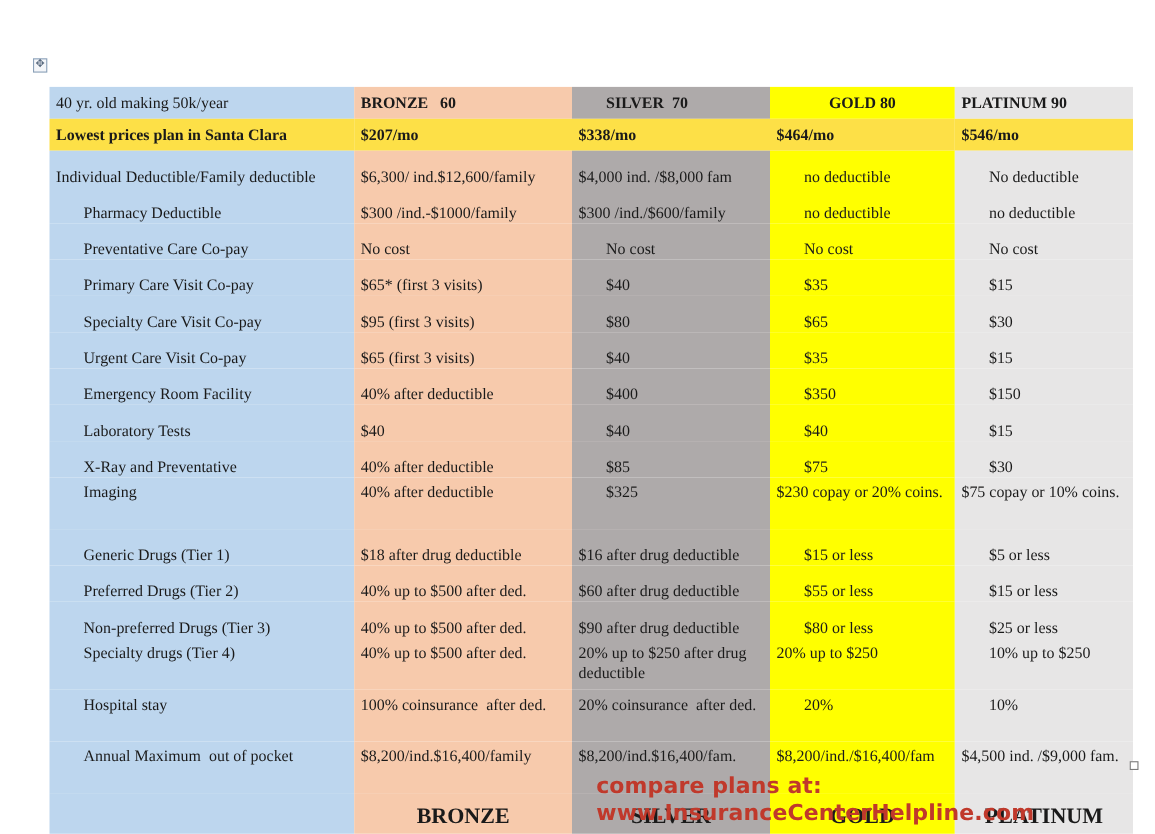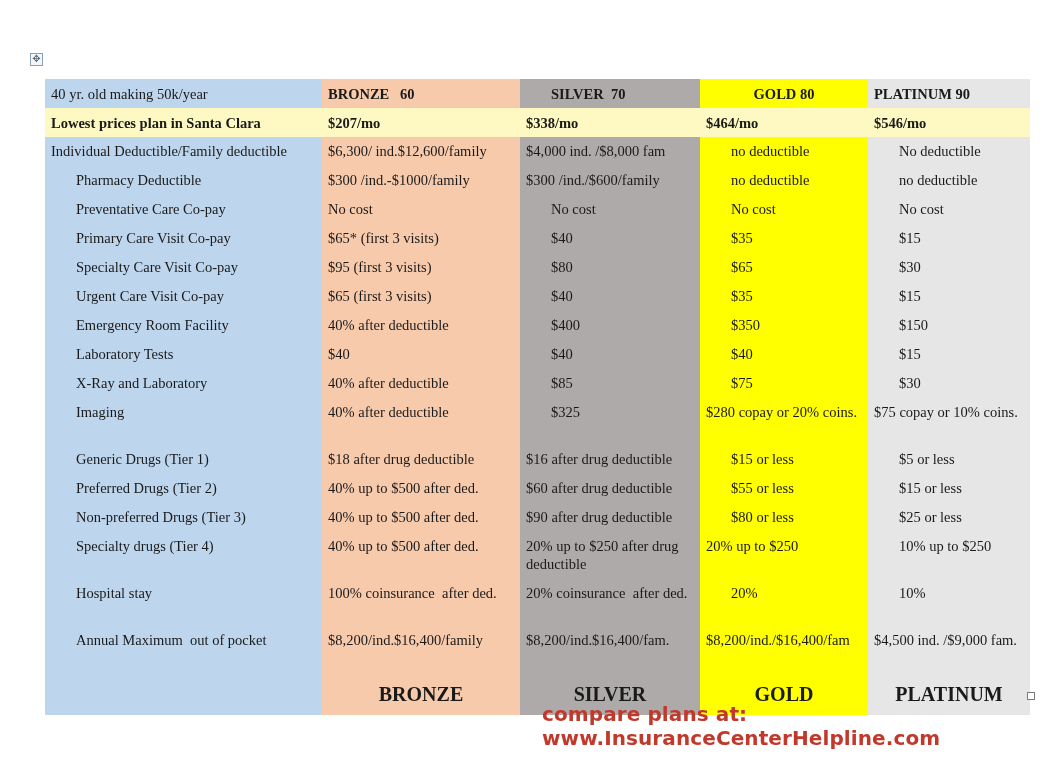--- a/index.html
+++ b/index.html
@@ -13,24 +13,24 @@
   table.plans { position: absolute; left: 45px; top: 79px; border-collapse: collapse;
                 table-layout: fixed; width: 985px; font-size: 14.5px; }
   table.plans td { padding: 0 6px; vertical-align: top; line-height: 18px; }
   col.c-label { width: 277px; } col.c-bronze { width: 198px; } col.c-silver { width: 180px; }
   col.c-gold { width: 168px; } col.c-plat { width: 162px; }
   .bg-label { background: #bdd6ee; }
   .bg-bronze { background: #f7caac; }
   .bg-silver { background: #aeaaaa; }
   .bg-gold { background: #ffff00; }
   .bg-plat { background: #e7e6e6; }
-  .bg-white { background: #fef9c3; }
+  .bg-white { background: #fde047; }
   tr.hdr td { height: 29px; vertical-align: middle; font-weight: bold; }
   tr.price td { height: 29px; vertical-align: middle; font-weight: bold; }
-  tr.r td { height: 29px; padding-top: 5px; box-sizing: border-box; }
+  tr.r td { height: 29px; padding-top: 15px; box-sizing: border-box; }
   tr.r2 td { height: 47px; padding-top: 5px; box-sizing: border-box; }
   tr.foot td { height: 42px; vertical-align: middle; font-weight: bold; font-size: 20px; }
   .indent { padding-left: 31px !important; }
   .center { text-align: center; }
   .ind-silver { padding-left: 31px !important; }
   .ind-gold { padding-left: 31px !important; }
   .ind-plat { padding-left: 31px !important; }
   .promo { position: absolute; left: 542px; top: 702px; font-family: "DejaVu Sans", sans-serif;
            font-weight: bold; font-size: 20px; color: #c0392b; letter-spacing: 0.1px; }
 </style>
@@ -113,31 +113,31 @@
       <td class="bg-plat ind-plat">$150</td>
     </tr>
     <tr class="r">
       <td class="bg-label indent">Laboratory Tests</td>
       <td class="bg-bronze">$40</td>
       <td class="bg-silver ind-silver">$40</td>
       <td class="bg-gold ind-gold">$40</td>
       <td class="bg-plat ind-plat">$15</td>
     </tr>
     <tr class="r">
-      <td class="bg-label indent">X-Ray and Laboratory</td>
+      <td class="bg-label indent">X-Ray and Preventative</td>
       <td class="bg-bronze">40% after deductible</td>
       <td class="bg-silver ind-silver">$85</td>
       <td class="bg-gold ind-gold">$75</td>
       <td class="bg-plat ind-plat">$30</td>
     </tr>
     <tr class="r2">
       <td class="bg-label indent">Imaging</td>
       <td class="bg-bronze">40% after deductible</td>
       <td class="bg-silver ind-silver">$325</td>
-      <td class="bg-gold">$280 copay or 20% coins.</td>
+      <td class="bg-gold">$230 copay or 20% coins.</td>
       <td class="bg-plat">$75 copay or 10% coins.</td>
     </tr>
     <tr class="r">
       <td class="bg-label indent">Generic Drugs (Tier 1)</td>
       <td class="bg-bronze">$18 after drug deductible</td>
       <td class="bg-silver">$16 after drug deductible</td>
       <td class="bg-gold ind-gold">$15 or less</td>
       <td class="bg-plat ind-plat">$5 or less</td>
     </tr>
     <tr class="r">

